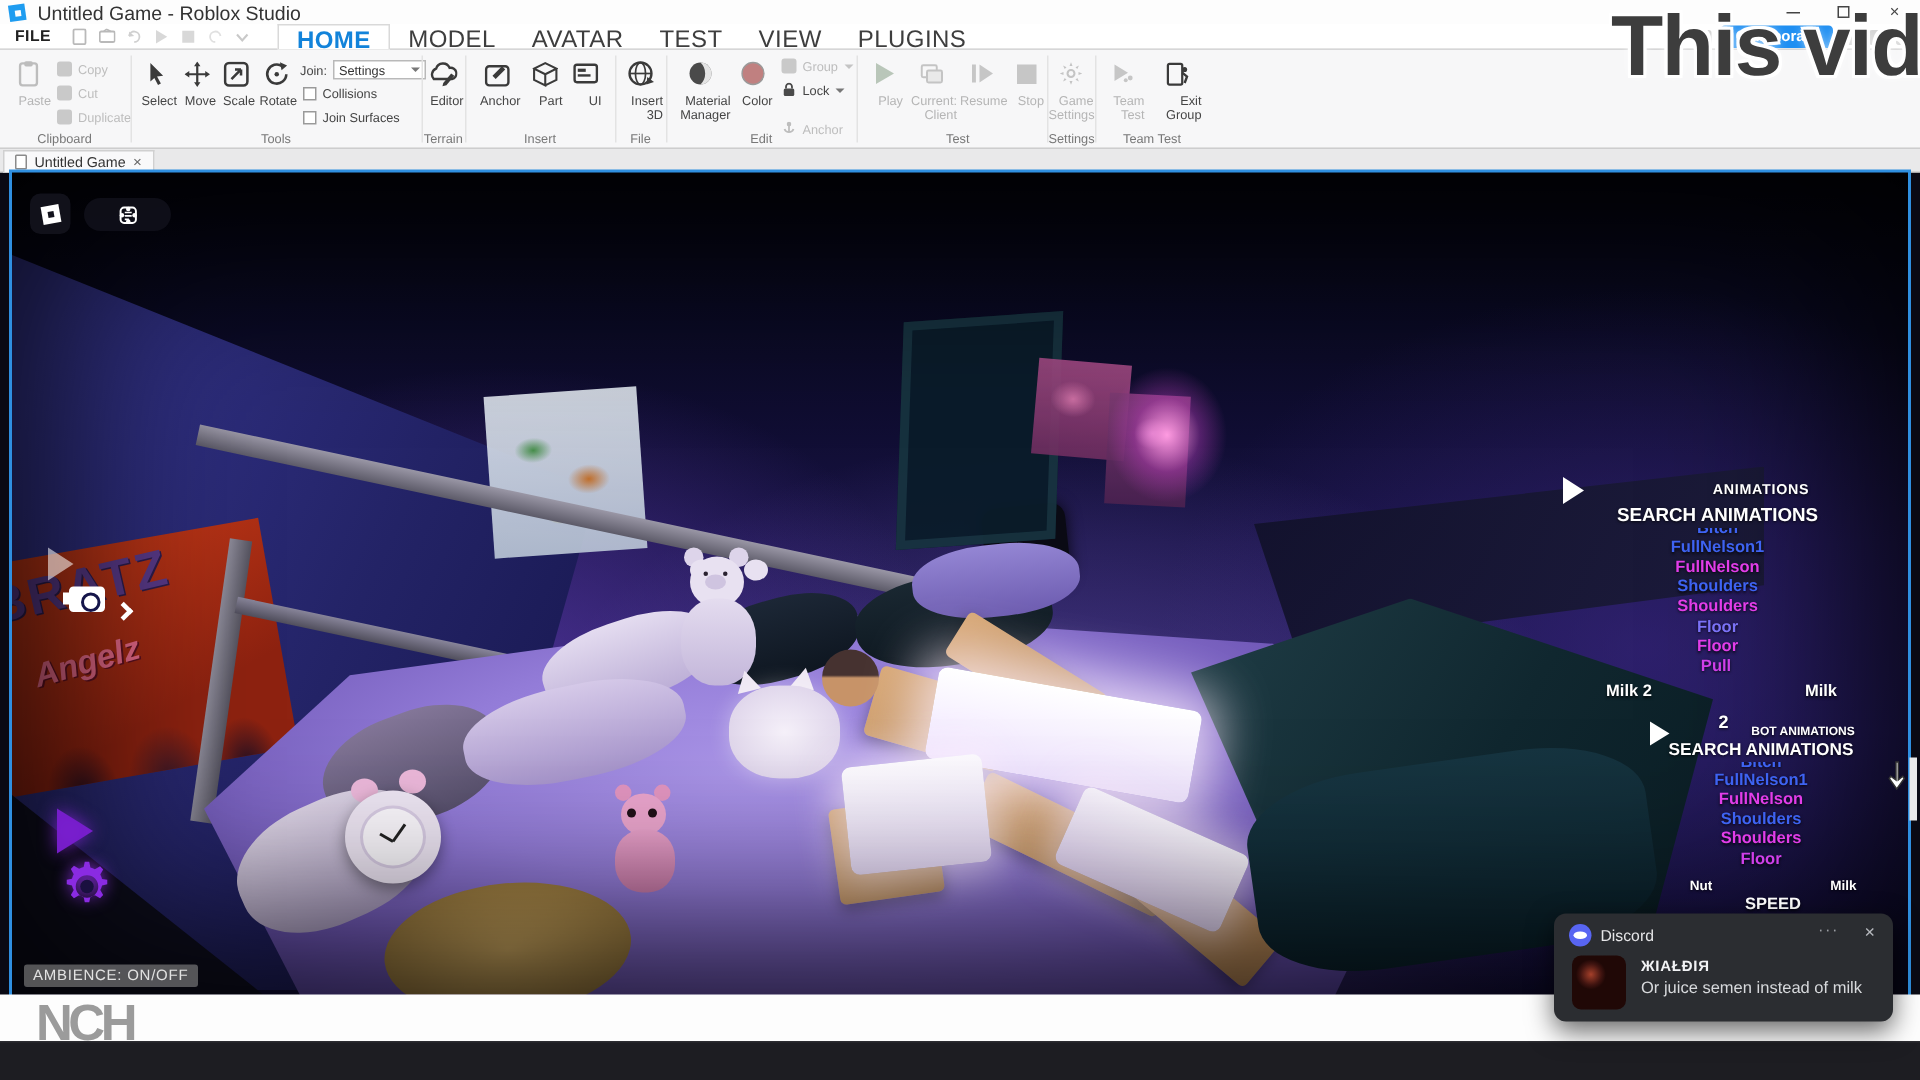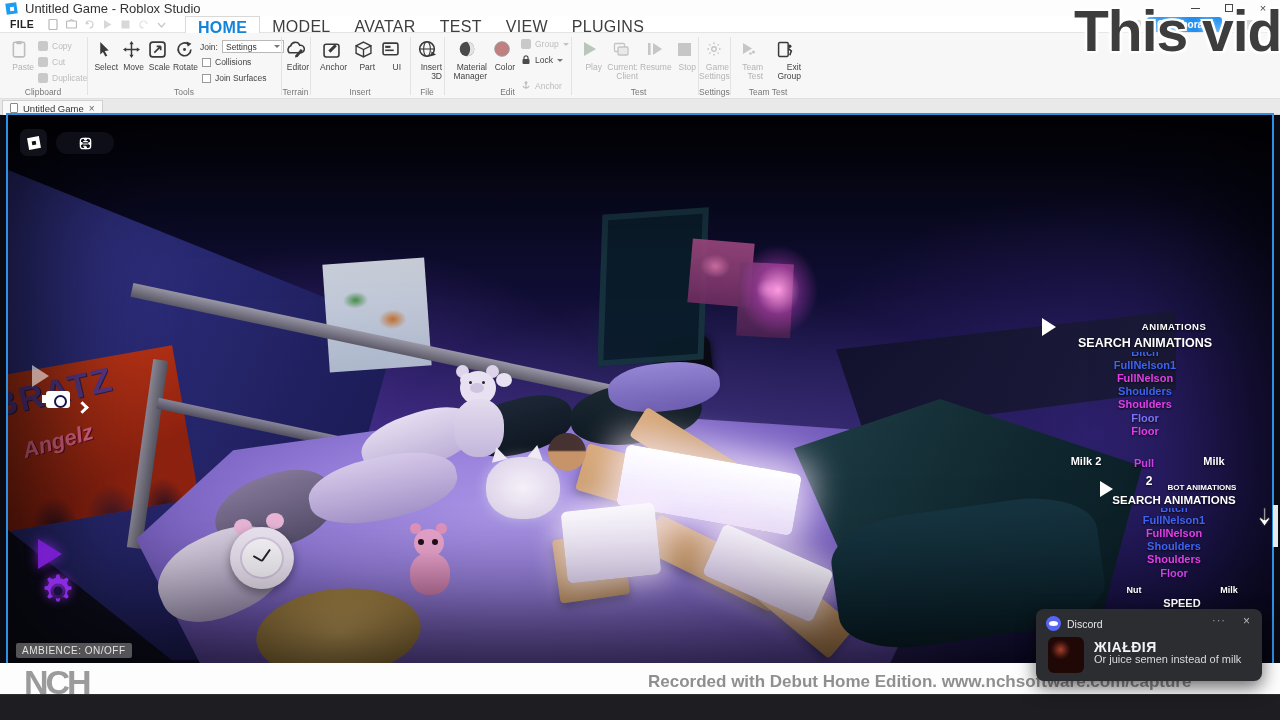--- a/index.html
+++ b/index.html
@@ -152,21 +152,21 @@
   .ctr { transform:translateX(-50%); }
   .a1-play { left:1034px; top:203px; width:0; height:0; border-top:9px solid transparent; border-bottom:9px solid transparent; border-left:14px solid #fff; }
   .a1-title { left:1166px; top:206px; font-size:9.5px; letter-spacing:.5px; }
   .a1-search { left:1137px; top:221px; font-size:12.5px; }
   .clip-item { height:7px; overflow:hidden; }
   .clip-item span { position:relative; top:-6px; }
   .a1-clip { left:1137px; top:237px; font-size:11px; }
   .a-item { font-size:11px; }
   .a1-i0 { left:1137px; top:244px; } .a1-i1 { left:1137px; top:257px; } .a1-i2 { left:1137px; top:270px; }
   .a1-i3 { left:1137px; top:283px; } .a1-i4 { left:1137px; top:297px; } .a1-i5 { left:1137px; top:310px; }
-  .a1-i6 { left:1136px; top:342px; }
+  .a1-i6 { left:1136px; top:323px; }
   .a1-fl { left:1078px; top:340px; font-size:11px; } .a1-fr { left:1206px; top:340px; font-size:11px; }
   .a2-count { left:1141px; top:359px; font-size:12px; }
   .a2-play { left:1092px; top:366px; width:0; height:0; border-top:8px solid transparent; border-bottom:8px solid transparent; border-left:13px solid #fff; }
   .a2-title { left:1194px; top:368px; font-size:8px; }
   .a2-search { left:1166px; top:379px; font-size:11.5px; }
   .a2-clip { left:1166px; top:393px; font-size:11px; }
   .a2-i0 { left:1166px; top:399px; } .a2-i1 { left:1166px; top:412px; } .a2-i2 { left:1166px; top:425px; }
   .a2-i3 { left:1166px; top:438px; } .a2-i4 { left:1166px; top:452px; }
   .a2-fl { left:1126px; top:470px; font-size:9px; } .a2-fr { left:1221px; top:470px; font-size:9px; }
   .a2-speed { left:1174px; top:482px; font-size:11px; }
@@ -186,21 +186,21 @@
 
   
   .discord-card { position:absolute; left:1036px; top:609px; width:226px; height:72px; background:#2b2d31; border-radius:8px; box-shadow:0 6px 18px rgba(0,0,0,.6); z-index:50; }
   .dc-head { position:absolute; left:10px; top:7px; display:flex; align-items:center; gap:6px; }
   .dc-logo { width:15px; height:15px; border-radius:50%; background:#5865f2; position:relative; }
   .dc-logo::after { content:""; position:absolute; left:3px; top:5px; width:9px; height:5px; border-radius:50%; background:#fff; }
   .dc-app { color:#e6e6e8; font-size:10.5px; }
   .dc-more { position:absolute; right:36px; top:5px; color:#9a9da2; font-size:11px; letter-spacing:1px; }
   .dc-close { position:absolute; right:12px; top:5px; color:#b5b8bd; font-size:12px; }
   .dc-avatar { position:absolute; left:12px; top:28px; width:36px; height:36px; border-radius:6px; background:radial-gradient(10px 10px at 35% 35%, #a5402a, #401410 70%, #200806); }
-  .dc-user { position:absolute; left:58px; top:30px; color:#f2f3f5; font-size:14px; font-weight:700; letter-spacing:.5px; }
+  .dc-user { position:absolute; left:58px; top:30px; color:#f2f3f5; font-size:10px; font-weight:700; letter-spacing:.5px; }
   .dc-msg { position:absolute; left:58px; top:44px; color:#d7d9dc; font-size:11px; }
 
   
   .taskbar { position:absolute; left:0; top:694px; width:1280px; height:26px; background:#1d1d22; border-top:1px solid #2c2c31; }
 </style>
 </head>
 <body>
 
 <div id="app">
 
@@ -672,21 +672,20 @@
         </svg>
     </div>
   </div>
 
   <div class="edge-sliver"></div>
 
   <div class="bigtext">This vide</div>
 
   <div class="bottomstrip"></div>
   <div class="nch-logo">NCH</div>
-  <div class="watermark">Recorded with Debut Home Edition.  www.nchsoftware.com/capture</div>
 
   <div class="discord-card">
     <div class="dc-head">
       <div class="dc-logo"></div>
       <div class="dc-app">Discord</div>
     </div>
     <div class="dc-more">···</div>
     <div class="dc-close">×</div>
     <div class="dc-avatar"></div>
     <div class="dc-user">ЖIAŁĐIЯ</div>

